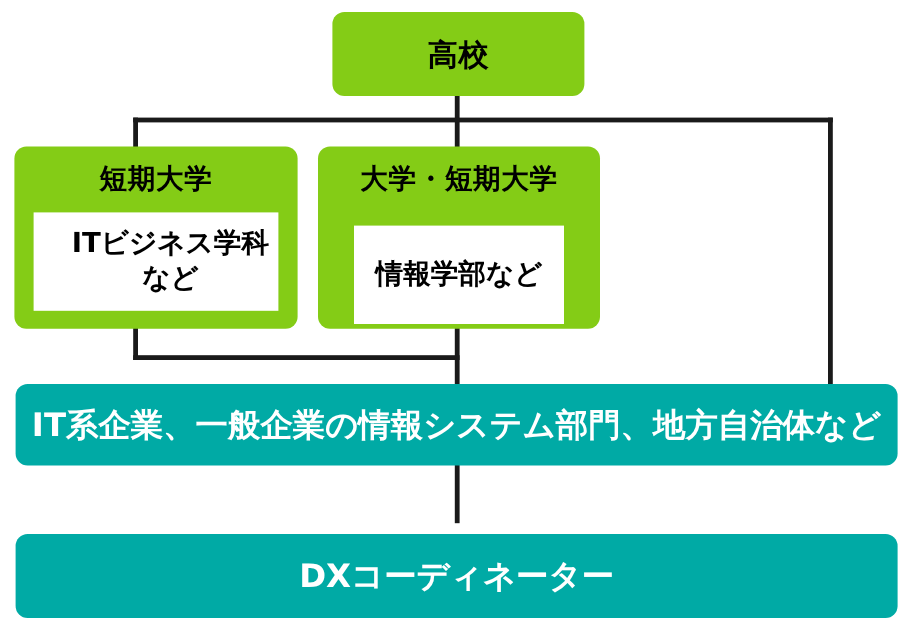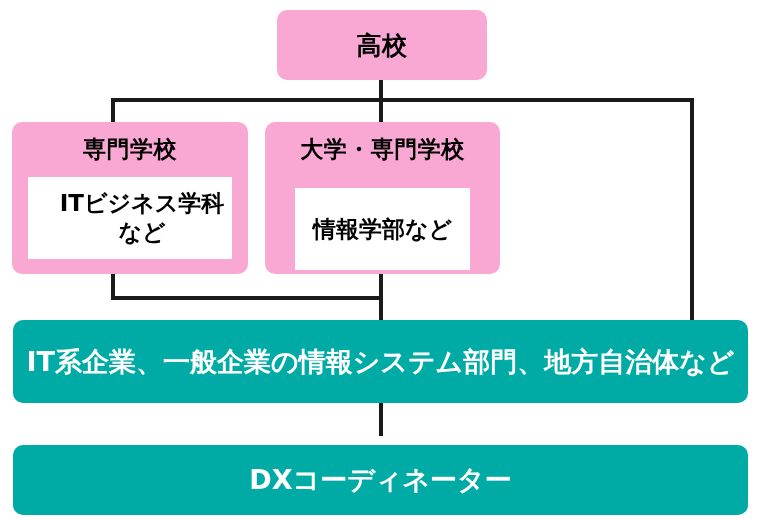--- a/index.html
+++ b/index.html
@@ -20,21 +20,21 @@
   }
   .node {
     position: absolute;
     box-sizing: border-box;
     display: flex;
     flex-direction: column;
     align-items: center;
     z-index: 2;
   }
   .node-light {
-    background: #f9a8d4;
+    background: #84cc16;
     border-radius: 10px;
   }
   .node-dark {
     background: #00aaa5;
     border-radius: 10px;
     justify-content: center;
   }
   .node-title {
     font-weight: bold;
     color: #000000;
@@ -77,21 +77,21 @@
   #node-university {
     left: 265px; top: 122px; width: 235px; height: 152px;
     padding-top: 12px;
   }
   #node-university .node-title { font-size: 23px; }
   #node-university .inner-box {
     margin-top: 23px; width: 175px; height: 82px; font-size: 23px;
   }
 
   #node-employers {
-    left: 13px; top: 320px; width: 735px; height: 83px;
+    left: 13px; top: 320px; width: 735px; height: 68px;
   }
   #node-employers .node-title-white { font-size: 27px; }
 
   #node-role {
     left: 13px; top: 445px; width: 735px; height: 70px;
   }
   #node-role .node-title-white { font-size: 27px; }
 
   
   .line {
@@ -123,26 +123,26 @@
   <div class="line v" id="line-mid-left"></div>
   <div class="line h" id="line-mid-bus"></div>
   <div class="line v" id="line-center-down"></div>
   <div class="line v" id="line-bottom-link"></div>
 
   <div class="node node-light" id="node-highschool">
     <span class="node-title">高校</span>
   </div>
 
   <div class="node node-light" id="node-vocational">
-    <span class="node-title">専門学校</span>
+    <span class="node-title">短期大学</span>
     <div class="inner-box">ITビジネス学科<br>など</div>
   </div>
 
   <div class="node node-light" id="node-university">
-    <span class="node-title">大学・専門学校</span>
+    <span class="node-title">大学・短期大学</span>
     <div class="inner-box">情報学部など</div>
   </div>
 
   <div class="node node-dark" id="node-employers">
     <span class="node-title-white">IT系企業、一般企業の情報システム部門、地方自治体など</span>
   </div>
 
   <div class="node node-dark" id="node-role">
     <span class="node-title-white">DXコーディネーター</span>
   </div>

